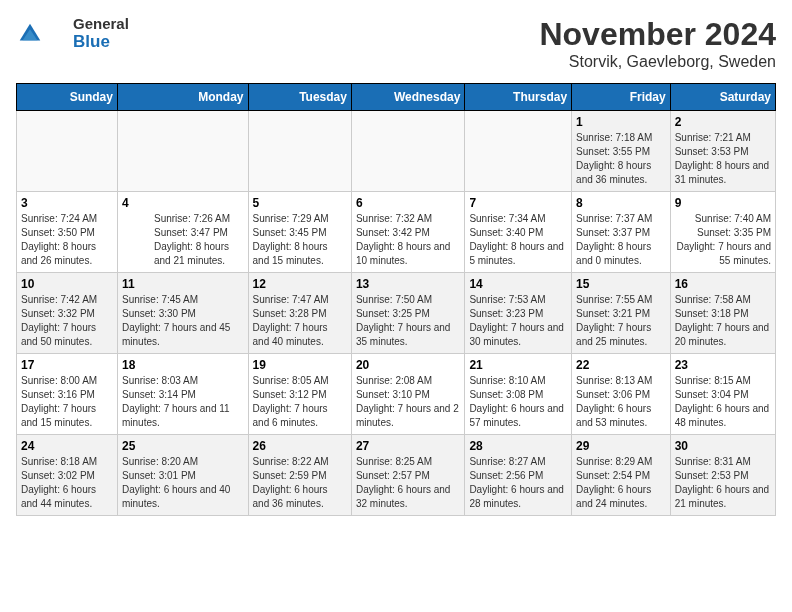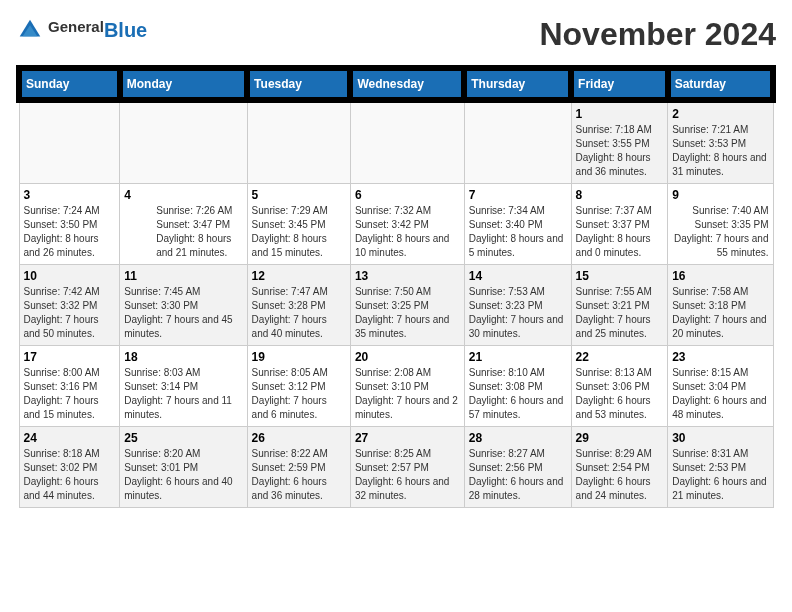--- a/index.html
+++ b/index.html
@@ -16,24 +16,26 @@
       align-items: flex-start;
       margin-bottom: 12px;
     }
     .logo {
       display: flex;
       align-items: center;
       gap: 4px;
     }
     .logo-text {
       display: flex;
+      flex-direction: column;
       line-height: 1.1;
+      margin-left: 25px;
     }
     .logo-general { font-size: 15px; font-weight: bold; color: #333; }
-    .logo-blue { font-size: 20px; font-weight: bold; color: #1a6eb5; }
+    .logo-blue { font-size: 17px; font-weight: bold; color: #1a6eb5; }
     .logo-icon {
       width: 28px;
       height: 28px;
     }
     .title-area {
       text-align: right;
     }
     .main-title {
       font-size: 32px;
       font-weight: bold;
@@ -47,24 +49,24 @@
       width: 100%;
       border-collapse: collapse;
       font-size: 11px;
     }
     thead tr {
       background-color: #1a6eb5;
       color: #fff;
     }
     thead th {
       padding: 6px 4px;
-      text-align: left;
+      text-align: right;
       font-size: 12px;
       font-weight: bold;
-      border: 6px solid #000000;
+      border: 1px solid #000000;
     }
     tbody tr {
       vertical-align: top;
     }
     tbody tr:nth-child(odd) {
       background-color: #f2f2f2;
     }
     tbody tr:nth-child(even) {
       background-color: #ffffff;
     }
@@ -98,20 +100,21 @@
       <polygon points="15,4 26,22 4,22" fill="#1a6eb5"></polygon>
       <polygon points="15,10 23,22 7,22" fill="#4a9fd5" opacity="0.6"></polygon>
     </svg>
     <div class="logo-text">
       <span class="logo-general">General</span>
       <span class="logo-blue">Blue</span>
     </div>
   </div>
   <div class="title-area">
     <div class="main-title">November 2024</div>
+    <div class="subtitle">Storvik, Gaevleborg, Sweden</div>
   </div>
 </div>
 
 <table>
   <thead>
     <tr>
       <th>Sunday</th>
       <th>Monday</th>
       <th>Tuesday</th>
       <th>Wednesday</th>

